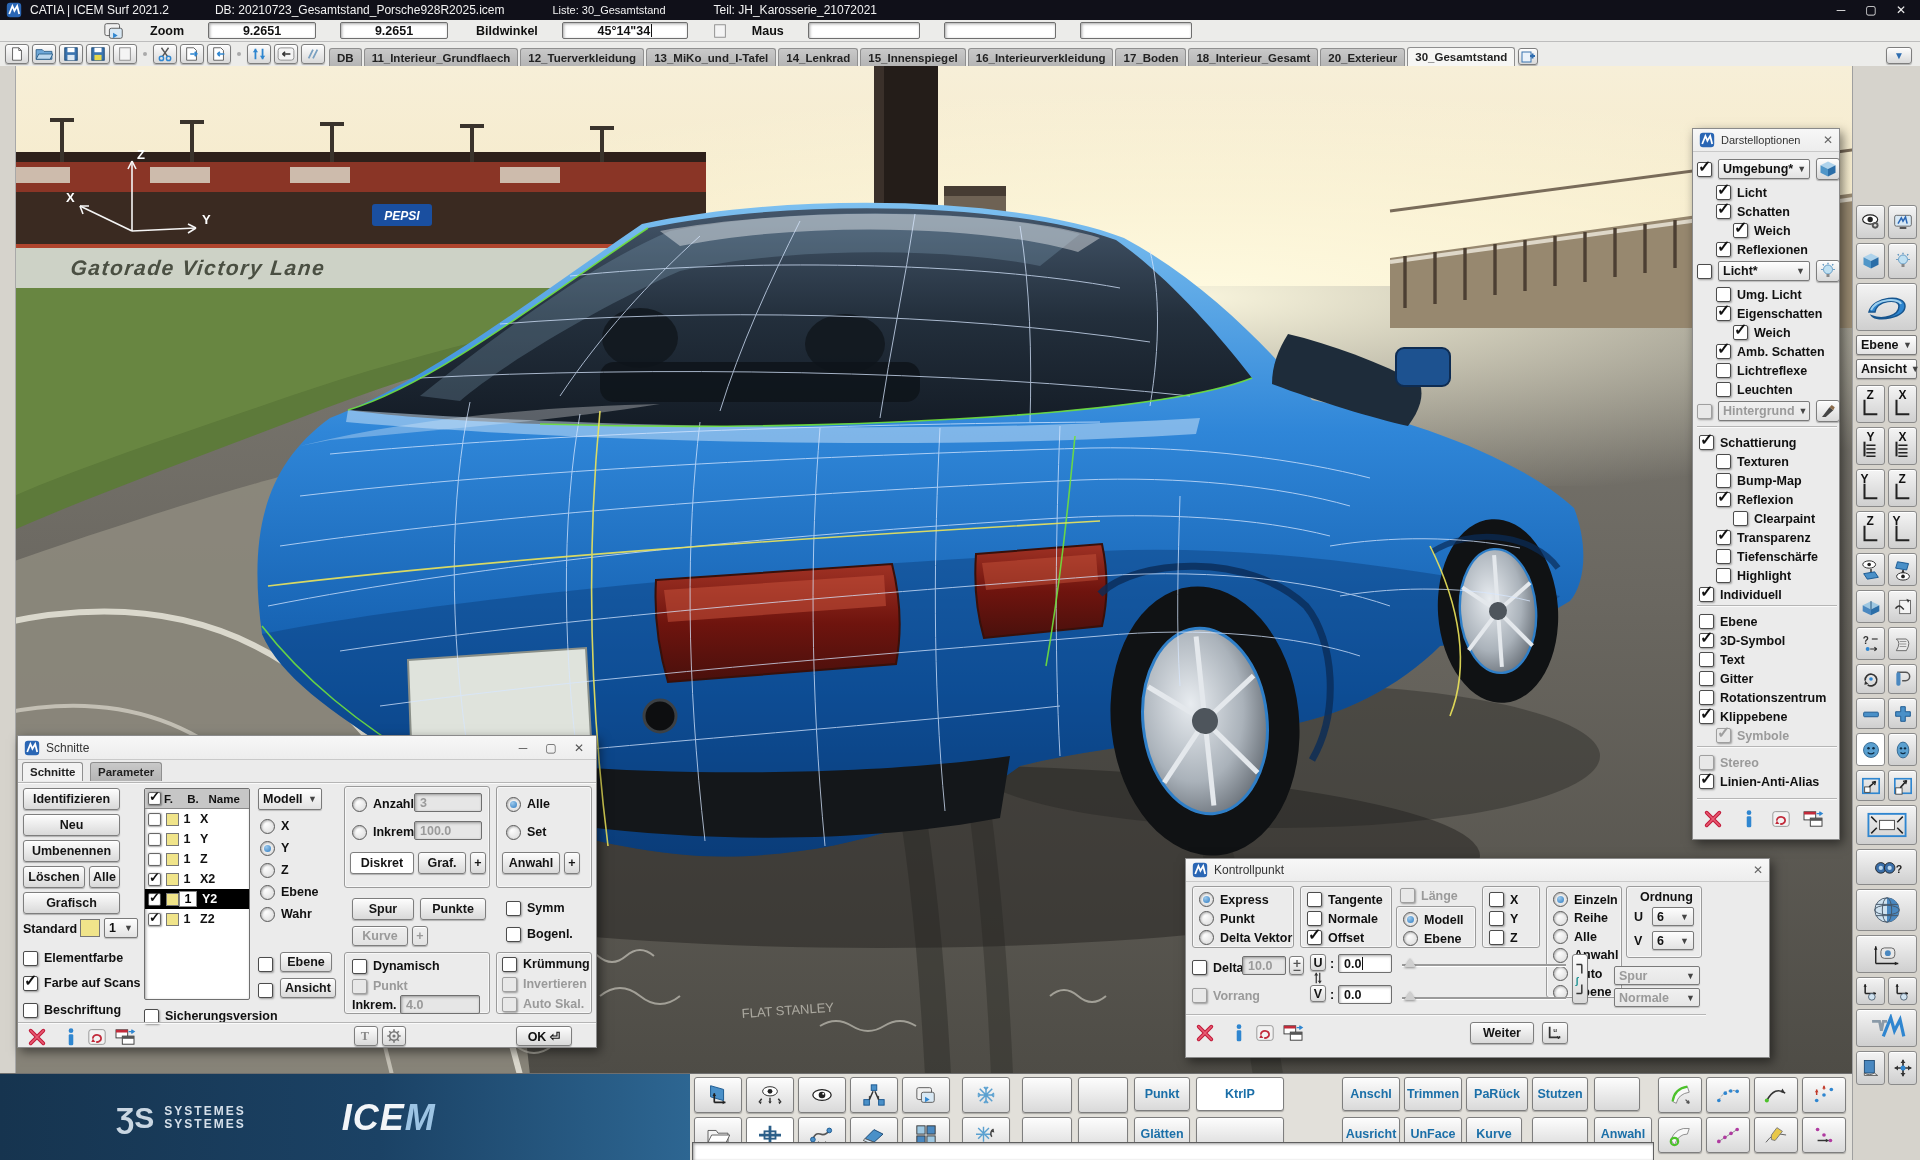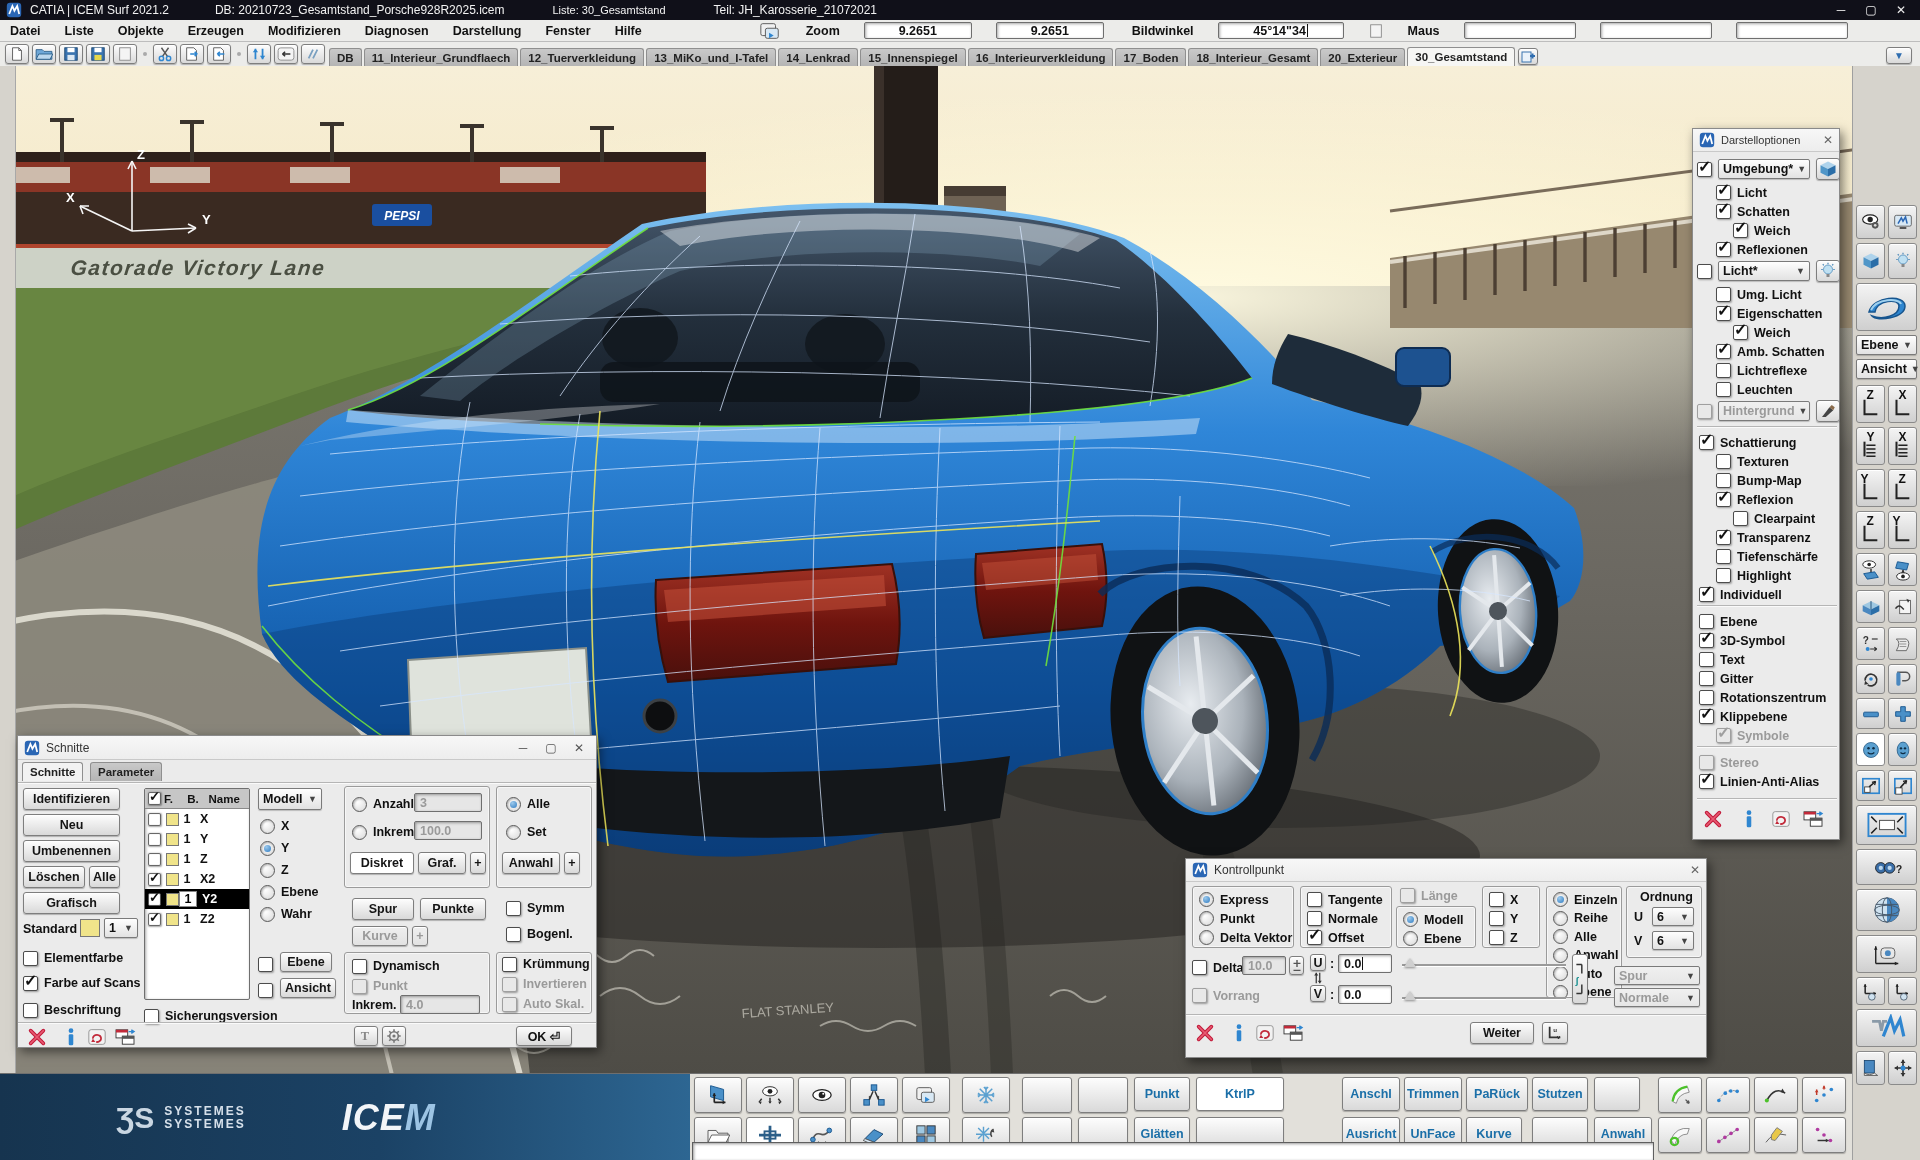--- a/index.html
+++ b/index.html
@@ -79,31 +79,20 @@
     <span style="font-size:12px;margin-left:38px;">DB: 20210723_Gesamtstand_Porsche928R2025.icem</span>
     <span style="font-size:11px;margin-left:40px;">Liste: 30_Gesamtstand</span>
     <span style="font-size:12px;margin-left:40px;">Teil: JH_Karosserie_21072021</span>
     <span style="flex:1"></span>
     <span class="wbtn" style="color:#eee;">─</span>
     <span class="wbtn" style="color:#eee;">▢</span>
     <span class="wbtn" style="color:#eee;margin-right:8px;">✕</span>
   </div>
 
   <div class="abs menubar" style="left:0;top:20px;width:1920px;height:22px;display:flex;align-items:center;gap:24px;padding-left:10px;box-sizing:border-box;">
-    <span id="menu-items" style="display:flex;gap:24px;">
-        <span class="menu-item">Datei</span>
-        <span class="menu-item">Liste</span>
-        <span class="menu-item">Objekte</span>
-        <span class="menu-item">Erzeugen</span>
-        <span class="menu-item">Modifizieren</span>
-        <span class="menu-item">Diagnosen</span>
-        <span class="menu-item">Darstellung</span>
-        <span class="menu-item">Fenster</span>
-        <span class="menu-item">Hilfe</span>
-      </span>
     <span class="icon-btn" id="zoom-pages-icon" style="margin-left:92px;">
         <svg width="24" height="22" viewBox="0 0 26 24">
           <rect x="3" y="4" width="16" height="13" rx="2" fill="#f0f0f0" stroke="#555"></rect>
           <rect x="8" y="9" width="14" height="11" rx="2" fill="#d8e8f4" stroke="#555"></rect>
           <path d="M12 14 l5 3 -5 3Z" fill="#2f86d0"></path>
         </svg>
       </span>
     <span class="lbl">Zoom</span>
     <span class="inset" style="width:108px;height:17px;justify-content:center;">
         <span>9.2651</span>
@@ -1183,21 +1172,21 @@
             </g>
             <circle cx="10" cy="10" r="2" fill="#777"></circle>
           </svg>
         </div>
         <div class="b3 abs" style="left: 498px; top: 266px; width: 56px; height: 20px;">
           <span class="lbl">OK ⏎</span>
         </div>
       </div>
   </div>
 
-  <div class="abs dlg" id="kp-dlg" style="left:1185px;top:858px;width:522px;height:200px;">
+  <div class="abs dlg" id="kp-dlg" style="left:1185px;top:858px;width:585px;height:200px;">
     <div class="dlg-tb" style="height:22px;">
       <span id="kp-icon">
           <svg width="16" height="16" viewBox="0 0 20 20">
             <rect x="1" y="1" width="18" height="18" rx="4" fill="#2a66b4"></rect>
             <path d="M4 15 L8 5 L10.5 11 L14 5 L16.5 15" stroke="#fff" stroke-width="2.2" fill="none"></path>
           </svg>
         </span>
       <span style="flex:1;">Kontrollpunkt</span>
       <span style="color:#666;">✕</span>
     </div>

